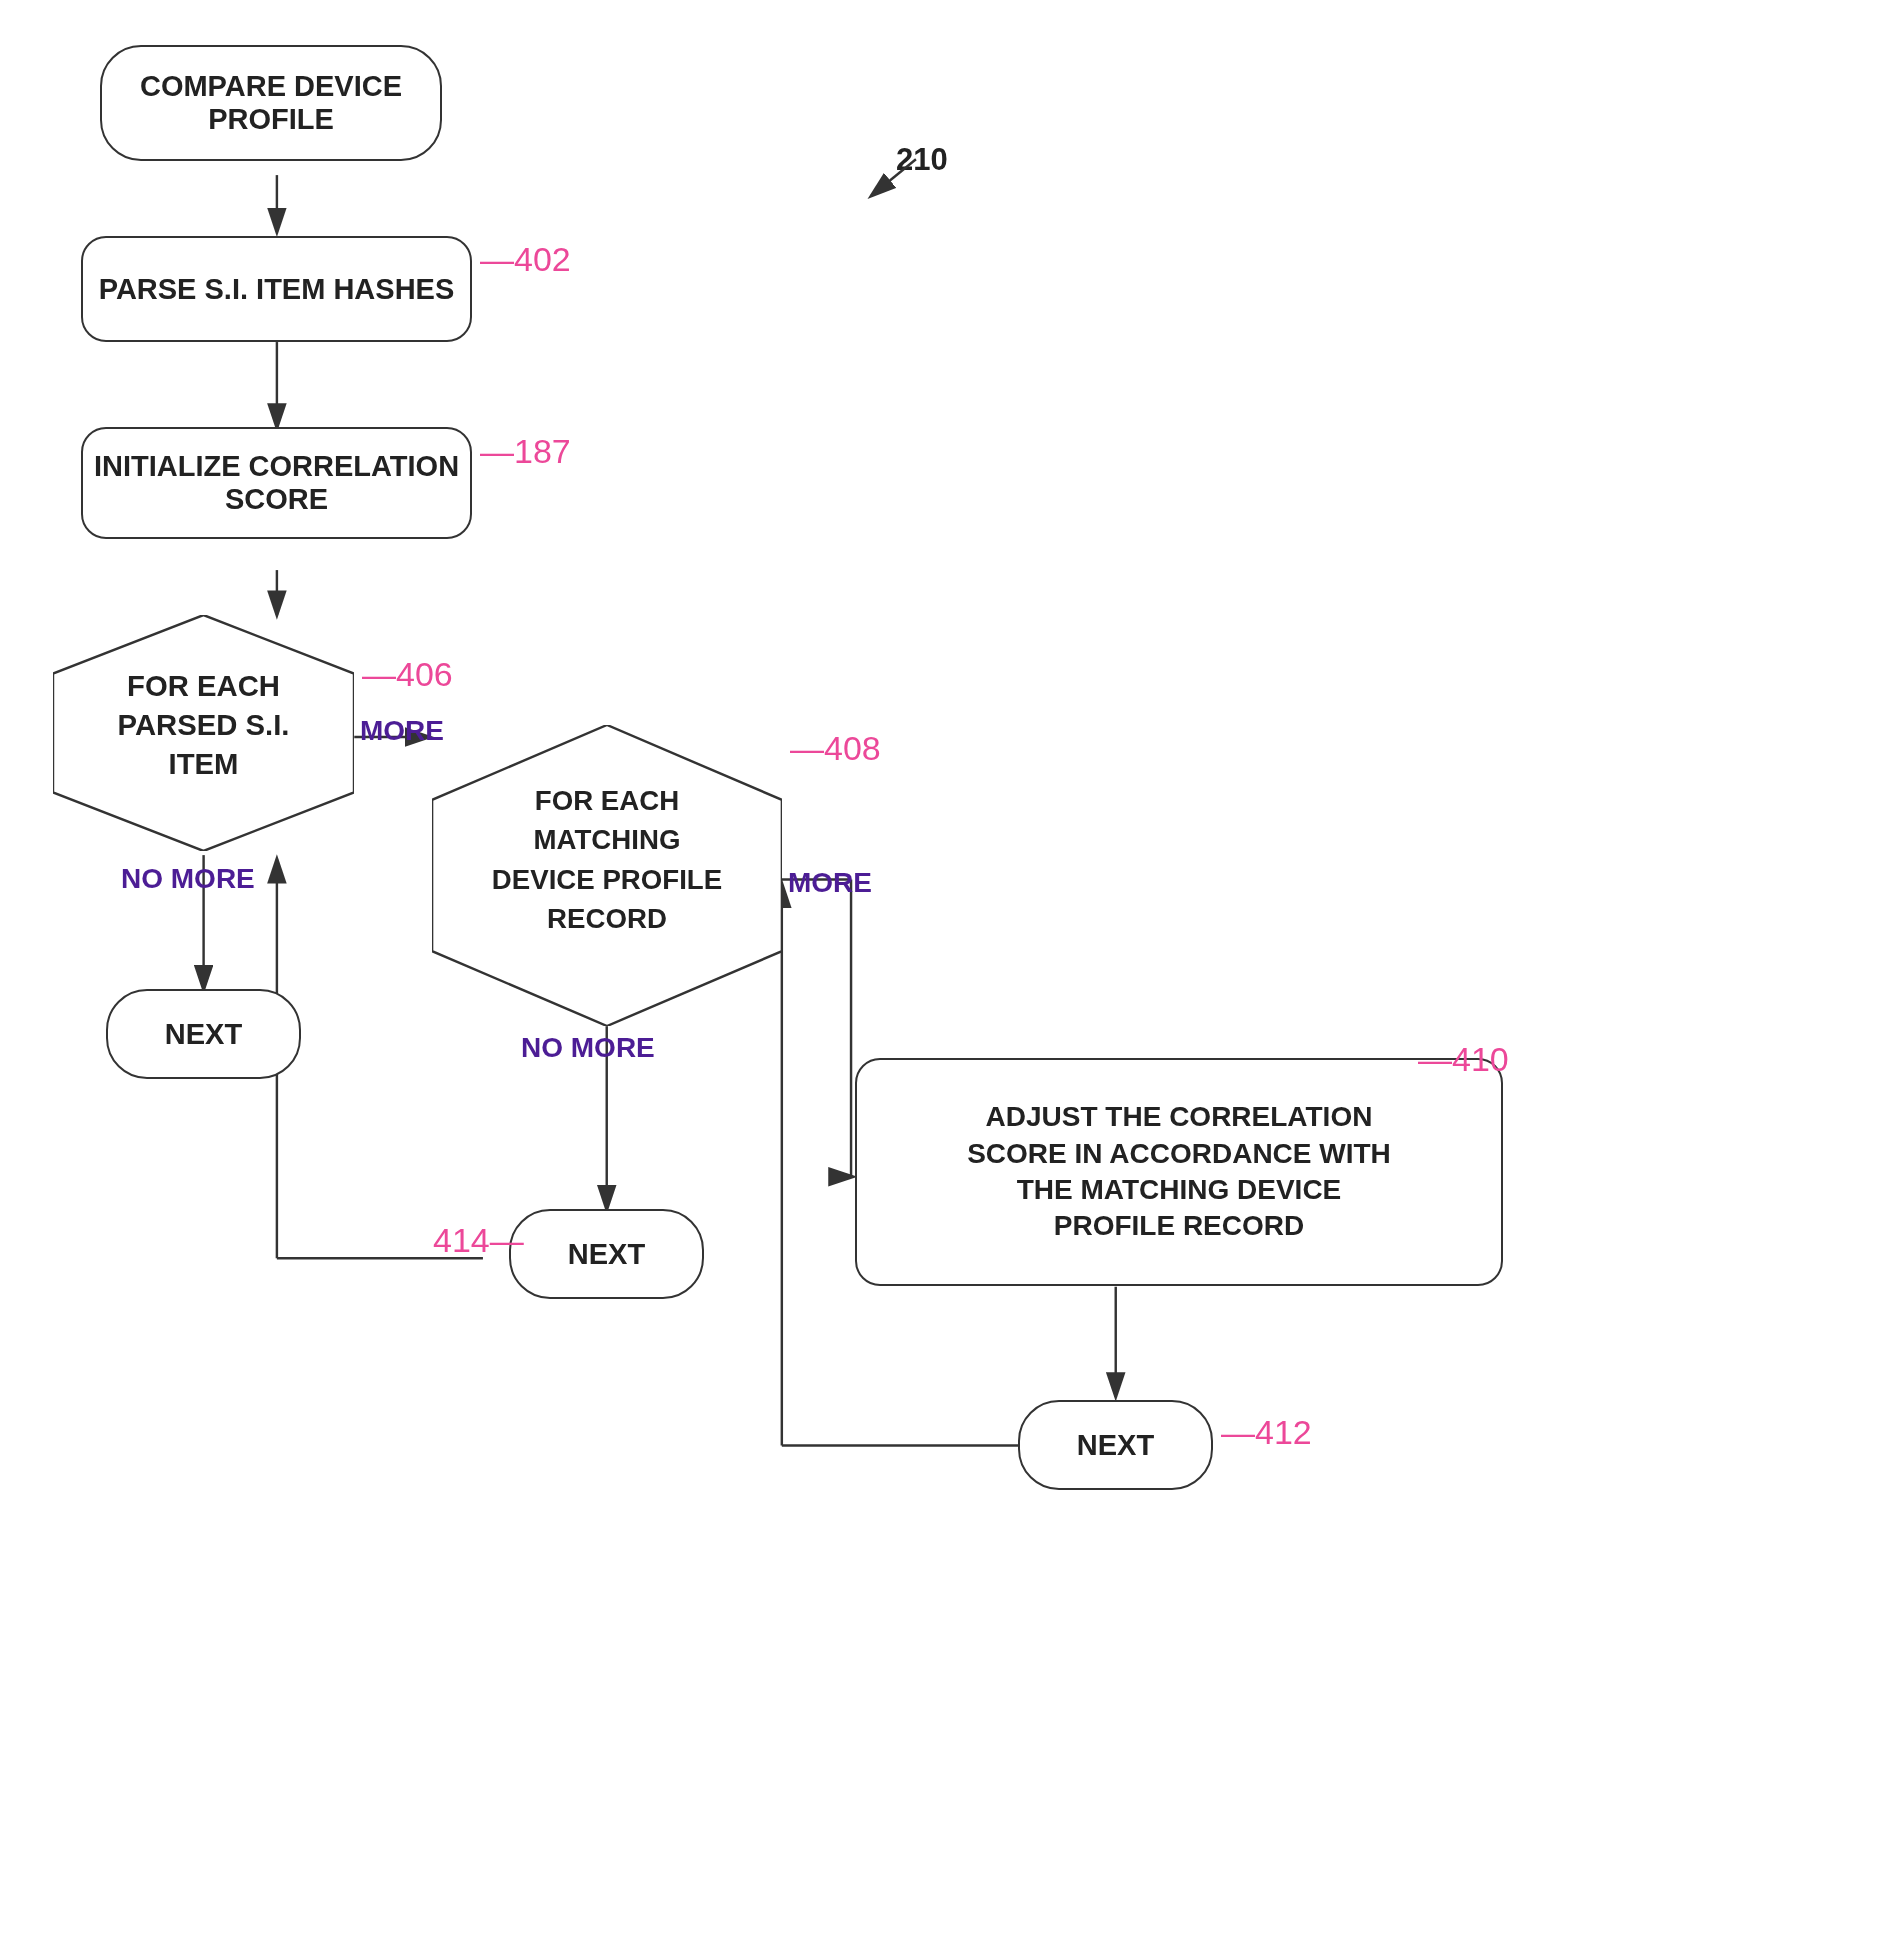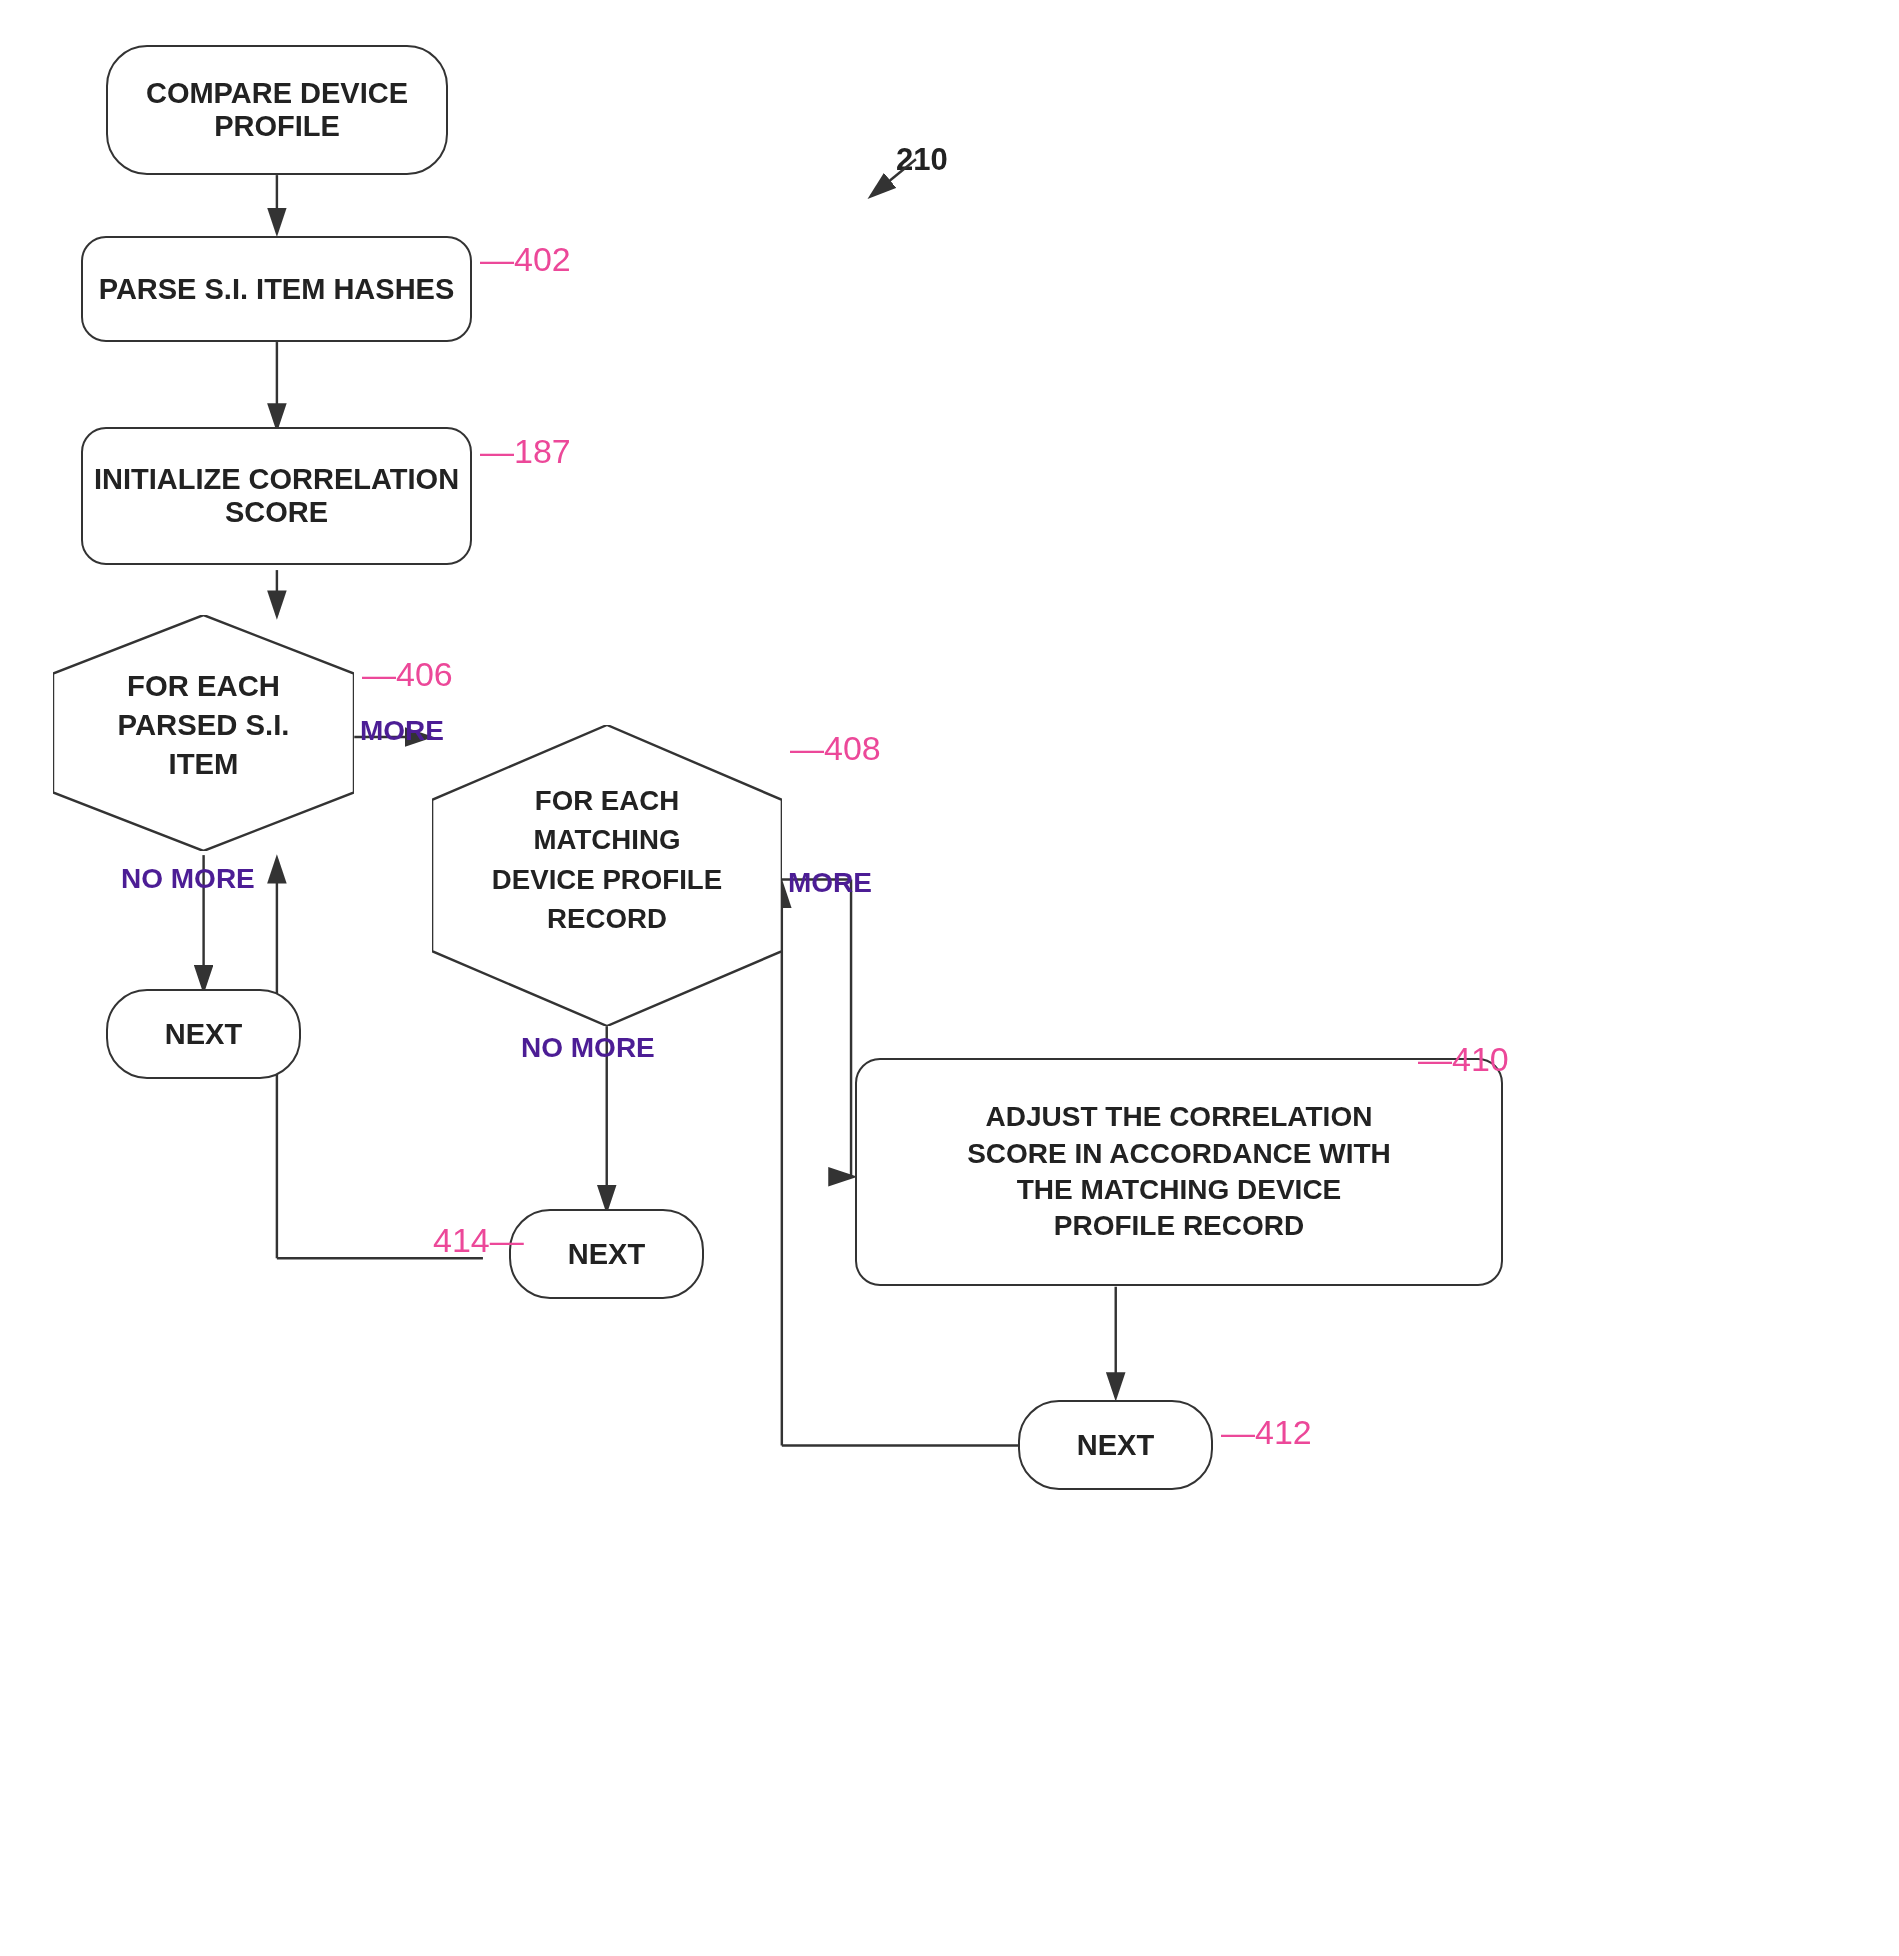--- a/index.html
+++ b/index.html
@@ -97,31 +97,31 @@
     <line x1="1370" y1="1580" x2="1370" y2="1715" stroke="#333" stroke-width="3" marker-end="url(#arrowhead)"></line>
 
     <line x1="1300" y1="1775" x2="960" y2="1775" stroke="#333" stroke-width="3"></line>
     <line x1="960" y1="1775" x2="960" y2="1085" stroke="#333" stroke-width="3" marker-end="url(#arrowhead)"></line>
 
     <line x1="593" y1="1545" x2="340" y2="1545" stroke="#333" stroke-width="3"></line>
     <line x1="340" y1="1545" x2="340" y2="1055" stroke="#333" stroke-width="3" marker-end="url(#arrowhead)"></line>
 
   </svg>
 
-  <div class="shape rounded-rect" style="left:106px; top:45px; width:342px; height:130px; padding:15px;">
+  <div class="shape rounded-rect" style="left:100px; top:45px; width:342px; height:116px; padding:15px;">
     <span>COMPARE DEVICE
 PROFILE</span>
   </div>
 
   <div class="shape rect" style="left:81px; top:236px; width:391px; height:106px;">
     <span>PARSE S.I. ITEM HASHES</span>
   </div>
   <div class="ref-label" style="left:480px; top:240px;">—402</div>
 
-  <div class="shape rect" style="left:81px; top:427px; width:391px; height:138px; padding:8.1px;">
+  <div class="shape rect" style="left:81px; top:427px; width:391px; height:112px; padding:8.1px;">
     <span>INITIALIZE CORRELATION<br>SCORE</span>
   </div>
   <div class="ref-label" style="left:480px; top:432px;">—187</div>
 
   <div style="position:absolute; left:53px; top:615px; width:301px; height:236px;">
     <svg width="301" height="236" viewBox="0 0 370 290">
       <polygon points="185,0 370,72 370,218 185,290 0,218 0,72" fill="white" stroke="#333" stroke-width="3"></polygon>
       <text x="185" y="100" text-anchor="middle" font-family="Arial" font-size="36" font-weight="bold" fill="#222">FOR EACH</text>
       <text x="185" y="148" text-anchor="middle" font-family="Arial" font-size="36" font-weight="bold" fill="#222">PARSED S.I.</text>
       <text x="185" y="196" text-anchor="middle" font-family="Arial" font-size="36" font-weight="bold" fill="#222">ITEM</text>

